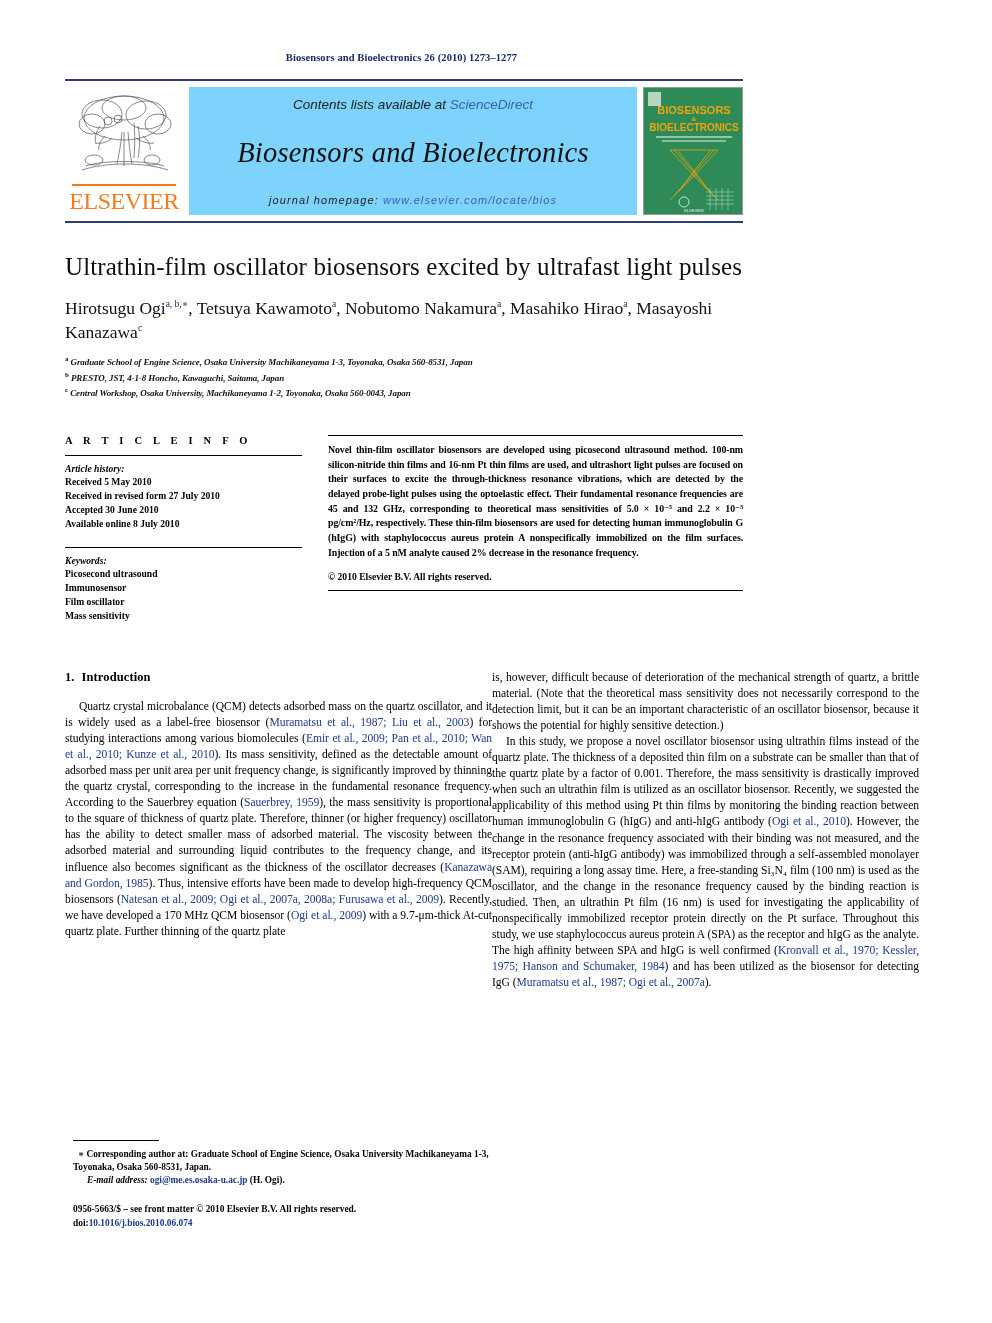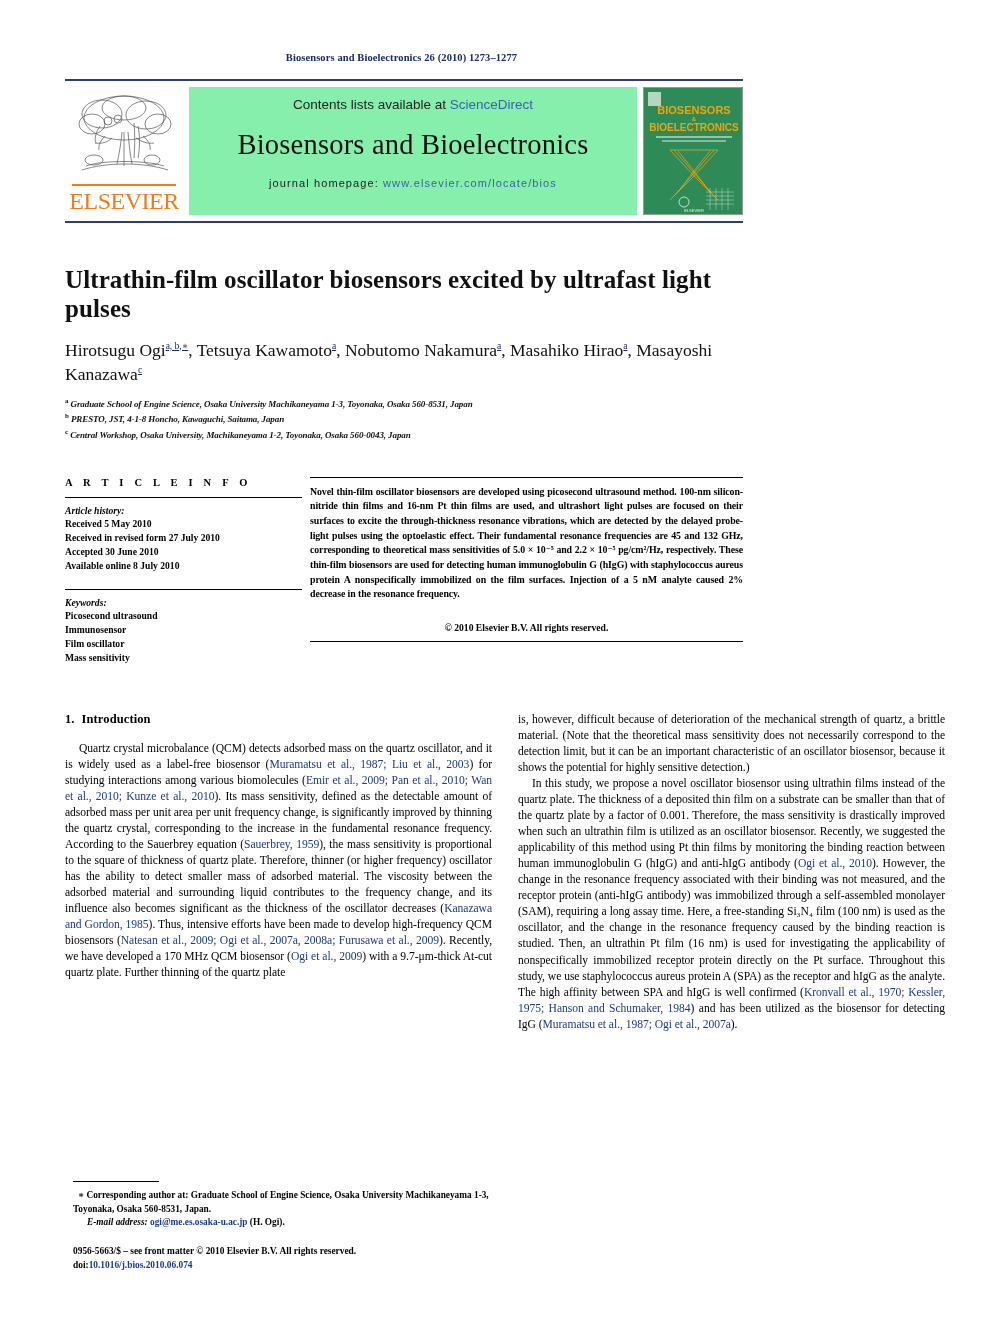--- a/index.html
+++ b/index.html
@@ -41,88 +41,89 @@
     padding-bottom: 2px;
   }
   .tree-svg { width: 104px; height: 96px; display:block; }
   .els-word {
     font-family:"Liberation Serif", serif;
     color:#F07C1F; font-size:24px; letter-spacing:-0.5px;
     line-height:1; margin-top:1px; font-weight:400;
   }
   .els-rule { width:104px; height:2px; background:#F07C1F; margin-bottom:2px;}
   .header-center {
-    flex:1; background:#86efac;
+    flex:1; background:#7dd3fc;
     display:flex; flex-direction:column; align-items:center; justify-content:space-between;
-    padding: 10px 0 26px 0;
+    padding: 10px 0 9px 0;
     margin: 0 6px;
+    font-style: italic;
   }
   .contents-line { font-size:13.5px; color:#222; font-family:"Liberation Sans", sans-serif; font-weight:300;}
   .contents-line .sd { color:#3a5fb0; }
   .journal-name {
     font-family:"Liberation Serif", serif;
     font-size:28.5px; color:#111; letter-spacing:0.2px;
   }
   .homepage-line {
     font-size:11px; font-family:"Liberation Sans", sans-serif;
     letter-spacing:1.1px; color:#222;
   }
   .homepage-line .url { color:#3a5fb0; }
   .cover-thumb {
     width:100px; flex:0 0 100px; height:128px; align-self:center;
     border:1px solid #999; position:relative; overflow:hidden;
     background:#2e8b57;
   }
 
   
   .title {
-    margin: 43px 60px 0 65px;
-    font-size:25px; font-weight:700; letter-spacing:0.1px; line-height:1.15;
+    margin: 30px 60px 0 65px;
+    font-size:25px; font-weight:400; letter-spacing:0.1px; line-height:1.15;
     color:#111;
   }
   .authors {
     margin: 14px 60px 0 65px;
     font-size:17.5px; line-height:1.38; color:#111;
   }
-  .authors sup { font-size:9.5px; color:#1b2a6b; vertical-align:super;text-decoration:underline; }
+  .authors sup { font-size:9.5px; color:#1b2a6b; vertical-align:super; }
   .affils { margin: 10px 60px 0 65px; }
   .affil {
     font-size:9px; font-style:italic; font-weight:bold;
     line-height:1.52; color:#111; letter-spacing:-0.1px;
   }
   .affil sup { font-size:7px; font-style:normal; vertical-align:super; }
 
   
   .info-abs {
     margin: 34px 60px 0 65px;
-    display:flex; gap:8px;
+    display:flex; gap:26px;
   }
   .col-info { width:237px; flex:0 0 237px; }
   .col-abs  { flex:1; }
   .sechead {
     font-family:"Liberation Serif", serif;
     font-weight:bold; font-size:10.5px; letter-spacing:4.2px;
     margin-bottom:9px;
   }
   .hr-thin { border:0; border-top:1px solid #000; margin:0 0 7px 0; }
   .grp { margin-bottom:3px; }
   .grp-title { font-size:9.6px; font-style:italic; font-weight:bold; margin-bottom:1px;}
   .grp-line { font-size:9.6px; font-weight:bold; line-height:1.46; }
   .kw-space { height:13px; }
   .abs-body {
     font-size:9.9px; font-weight:bold; line-height:1.48;
     text-align:justify; letter-spacing:-0.1px;
   }
-  .abs-copy { font-size:9.6px; font-weight:bold; text-align:center; margin-top:20px;}
+  .abs-copy { font-size:9.6px; font-weight:bold; text-align:left; margin-top:11px;}
   .info-rule-bottom { border:0; border-top:1px solid #000; margin-top:8px; }
 
   
   .body-cols {
     margin: 44px 60px 0 65px;
-    display:flex; gap:26px;
+    display:flex; 
   }
   .bcol { width:427px; flex:0 0 427px; position:relative; }
   .h1 { font-size:12.5px; font-weight:bold; margin:0 0 14px 0; letter-spacing:0.1px;}
   .h1 .num { margin-right:7px; }
   p.para {
     font-size:11.6px; line-height:1.385; text-align:justify;
     margin:0; text-indent:14px; letter-spacing:-0.05px;
   }
   p.para.cont { text-indent:0; }
   .ref { color:#1b3a8c; }

